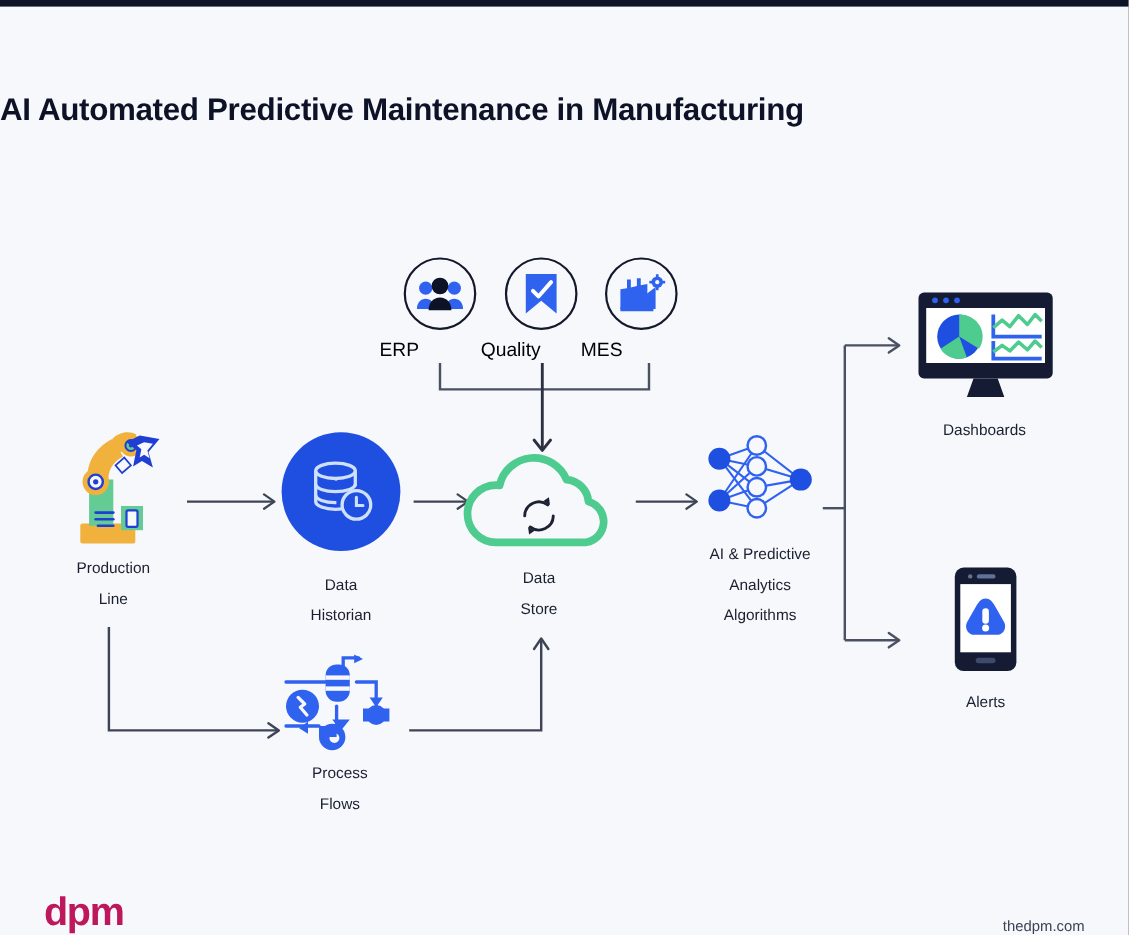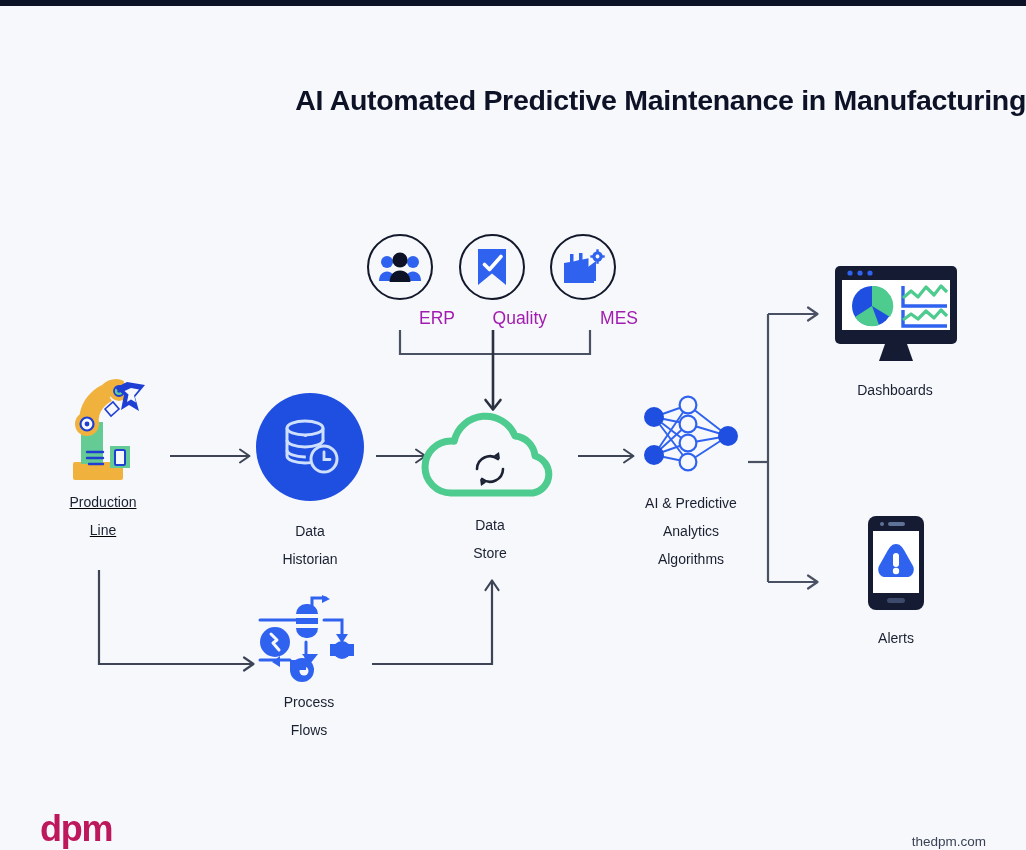--- a/index.html
+++ b/index.html
@@ -11,38 +11,38 @@
   }
   #stage{
     position:absolute;left:0;top:6px;
     width:1026px;height:844px;
     background:#f6f8fc;
     overflow:hidden;
   }
   .abs{position:absolute;}
   #title{
     left:0;top:78px;width:1026px;
-    text-align:right;
+    text-align:left;
     font-size:28.5px;font-weight:bold;
     color:#0d1226;letter-spacing:-0.3px;
   }
   .node-label{
     text-align:center;
     font-size:14px;color:#1a2030;
     line-height:28px;white-space:pre-line;
   }
   
   .circ{
     width:66px;height:66px;border-radius:50%;
     border:2.6px solid #13182b;
     display:flex;align-items:center;justify-content:center;
     background:#f6f8fc;box-sizing:border-box;
   }
   .circ-label{
-    font-size:17.5px;color:#a21caf;text-align:right;
+    font-size:17.5px;color:#000000;text-align:left;
     margin-top:8px;width:110px;margin-left:-22px;
   }
   .blue-circle{
     width:108px;height:108px;border-radius:50%;
     background:#1f4fe0;display:flex;align-items:center;justify-content:center;
   }
   #footer-logo{
     left:40px;top:802px;
     font-size:36px;font-weight:bold;color:#be185d;
     letter-spacing:-1.2px;
@@ -102,21 +102,21 @@
     </div>
     <div class="circ-label">Quality</div>
   </div>
 
   <svg class="abs" style="left:390px;top:322px;" width="210" height="92">
     <path d="M10 2 L10 26 L200 26 L200 2" fill="none" stroke="#4a5162" stroke-width="2.2"></path>
     <path d="M103 2 L103 80" fill="none" stroke="#2b3140" stroke-width="2.6"></path>
     <path d="M95.5 72 L103 81.5 L110.5 72" fill="none" stroke="#2b3140" stroke-width="2.6" stroke-linecap="round" stroke-linejoin="round"></path>
   </svg>
 
-  <div class="abs" style="left:55px;top:368px;text-decoration:underline;">
+  <div class="abs" style="left:55px;top:382px;">
     <div style="width:96px;height:110px;display:flex;align-items:center;justify-content:center;">
       <svg width="96" height="110" viewBox="0 0 96 110">
         <rect x="18" y="88" width="50" height="18" rx="2" fill="#f0b23c"></rect>
         <path d="M26 48h22v42H26z" fill="#63cb93"></path>
         <rect x="55" y="72" width="20" height="22" fill="#63cb93"></rect>
         <rect x="60" y="76" width="10" height="15" rx="1.5" fill="#f6f8fc" stroke="#1f3fd4" stroke-width="2"></rect>
         <g stroke="#1f3fd4" stroke-width="2.4" stroke-linecap="round">
           <path d="M32 78h16"></path>
             <path d="M32 84h16"></path>
             <path d="M34 90h14"></path>

